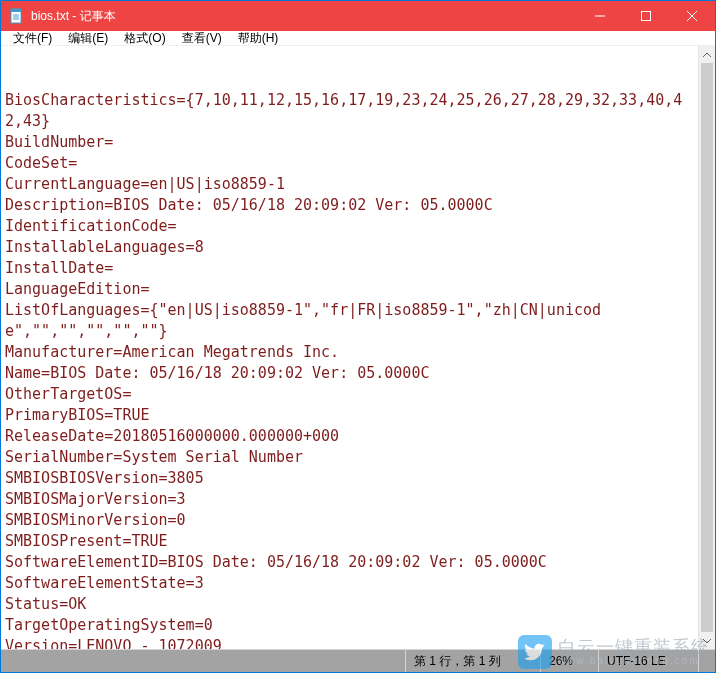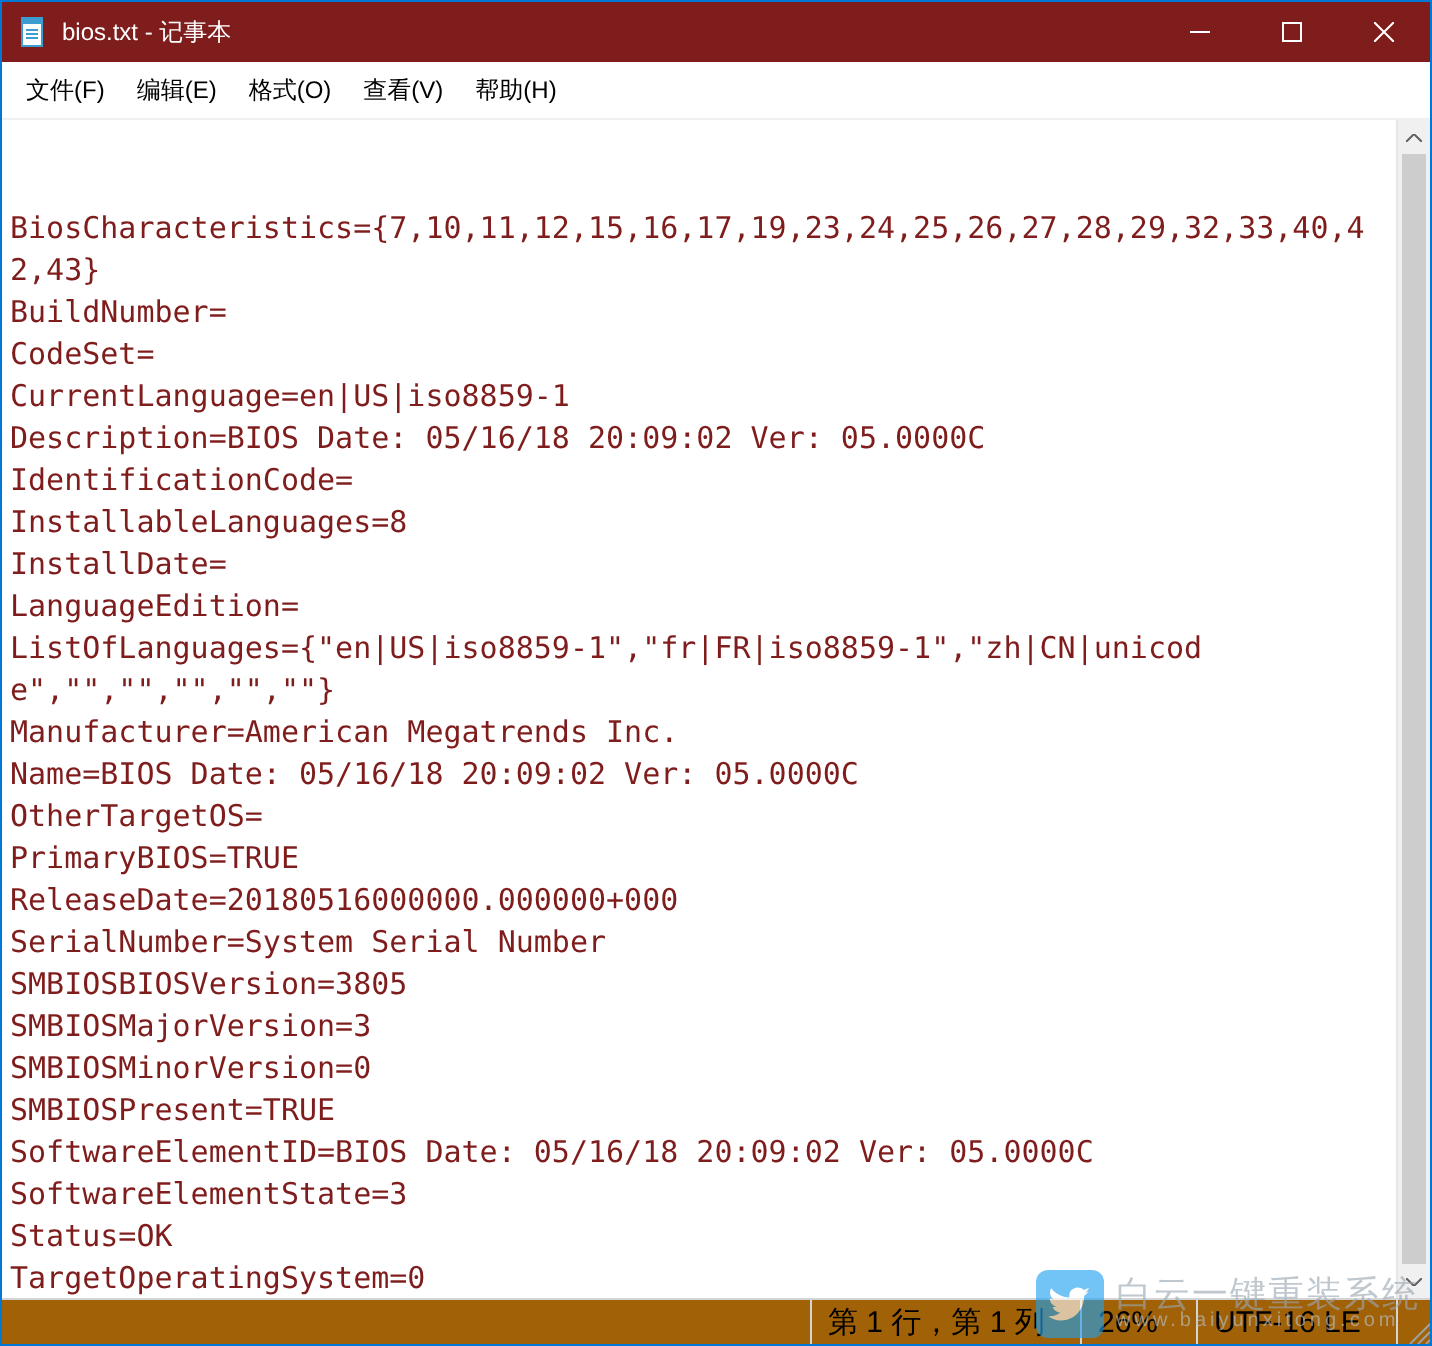--- a/index.html
+++ b/index.html
@@ -15,21 +15,21 @@
     .outer-border {
       width: 716px;
       height: 673px;
       border: 1px solid #0078d7;
       display: flex;
       flex-direction: column;
       position: relative;
     }
     .titlebar {
       height: 30px;
-      background: #7f1d1d;
+      background: #ef4444;
       color: #fff;
       display: flex;
       align-items: center;
       justify-content: space-between;
       font-size: 12px;
     }
     .titlebar-left {
       display: flex;
       align-items: center;
       padding-left: 8px;
@@ -45,21 +45,21 @@
     .win-btn {
       width: 46px;
       height: 100%;
       display: flex;
       align-items: center;
       justify-content: center;
       cursor: default;
     }
     .win-btn svg { stroke: #fff; }
     .menubar {
-      height: 29px;
+      height: 15px;
       display: flex;
       align-items: center;
       font-size: 12px;
       color: #000;
       background: #fff;
       padding-left: 4px;
       border-bottom: 1px solid #f0f0f0;
     }
     .menu-item {
       padding: 2px 8px;
@@ -106,23 +106,23 @@
       top: 0;
       left: 2px;
       right: 2px;
       height: 100%;
       background: #cdcdcd;
     }
     .statusbar {
       height: 23px;
       display: flex;
       align-items: center;
-      font-size: 15px;
+      font-size: 12px;
       color: #000;
-      background: #a16207;
+      background: #a3a3a3;
       border-top: 1px solid #d4d4d4;
     }
     .statusbar .spacer { flex: 1; }
     .status-cell {
       padding: 0 8px;
       border-left: 1px solid #d4d4d4;
       height: 100%;
       display: flex;
       align-items: center;
       min-width: 0;

